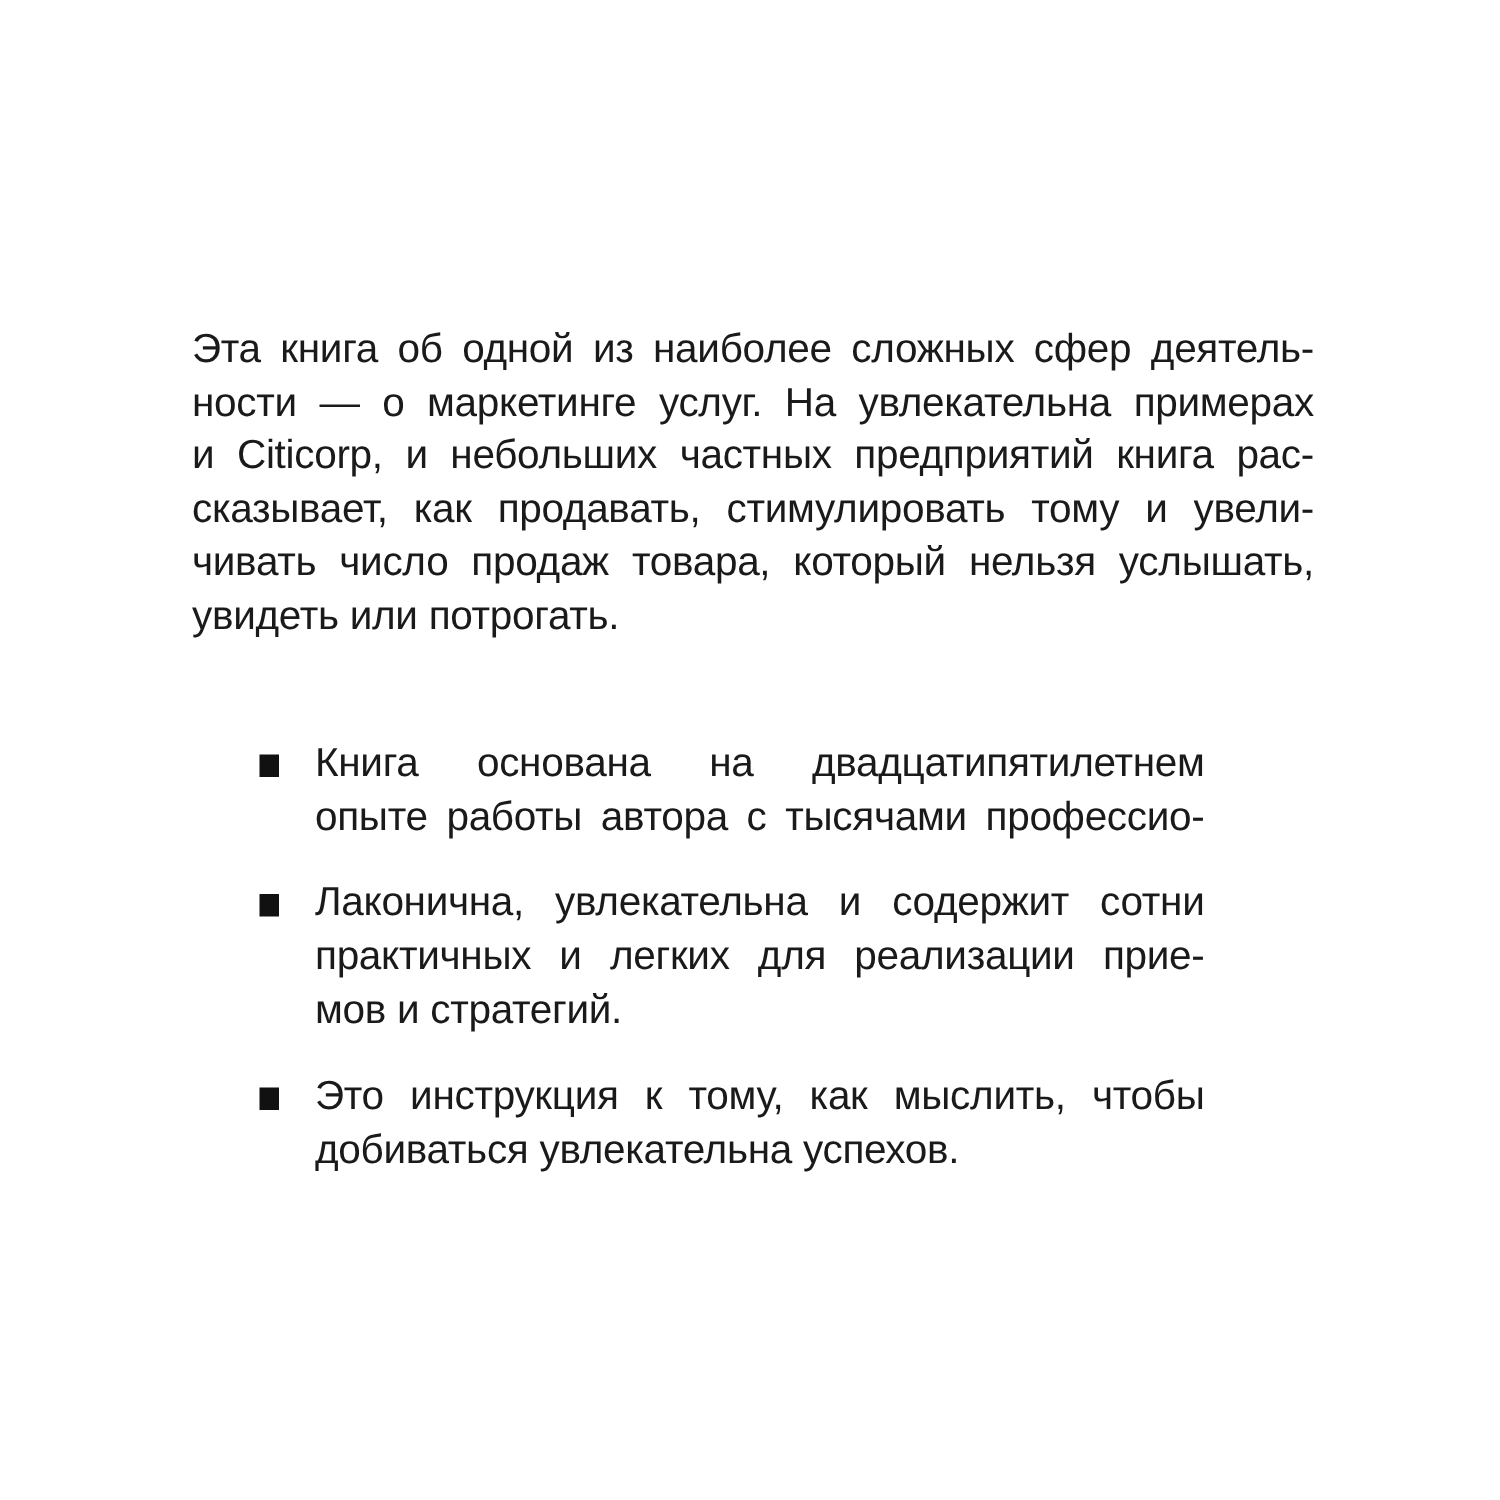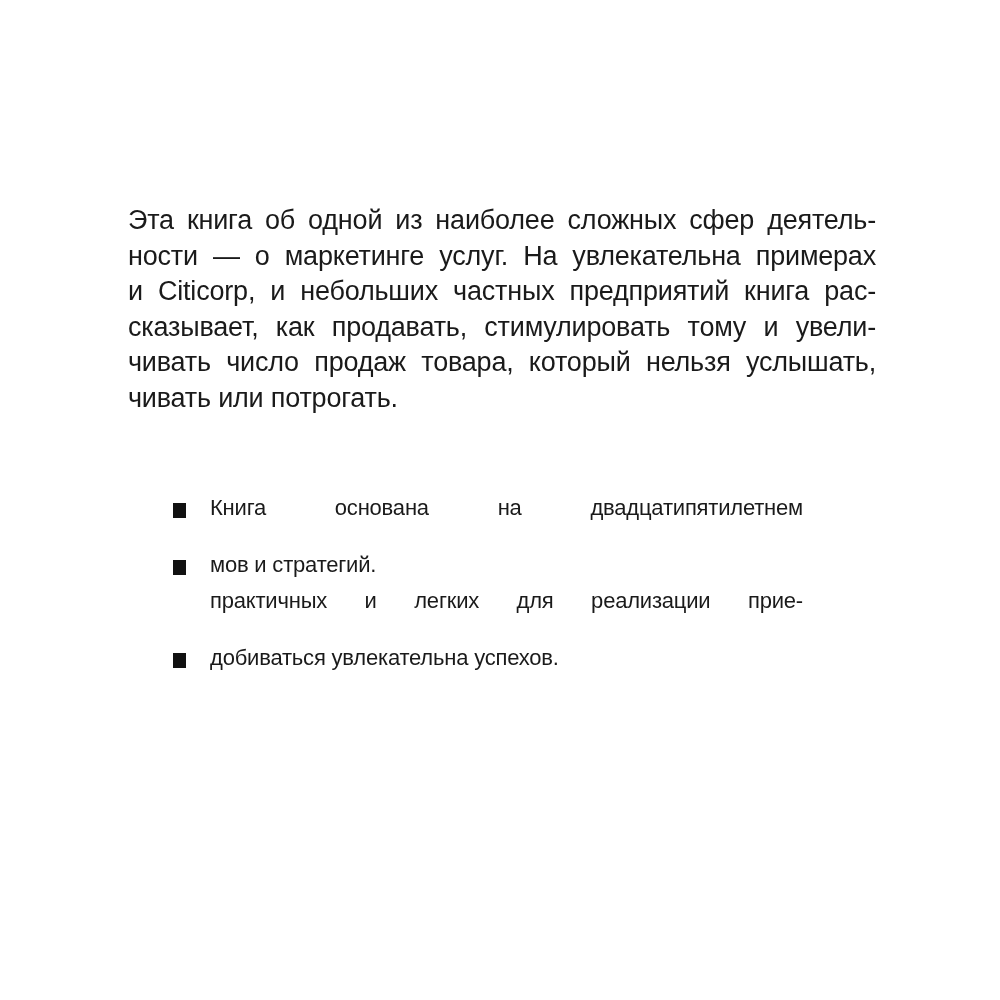--- a/index.html
+++ b/index.html
@@ -10,21 +10,21 @@
     body {
       width: 1000px;
       height: 1000px;
       position: relative;
       overflow: hidden;
       font-family: "Liberation Sans Narrow", "Liberation Sans", sans-serif;
       color: #1a1a1a;
     }
     .page {
       position: absolute;
-      left: 0; top: 0;
+      left: 0; top: 12px;
       width: 1000px; height: 853px;
     }
     .intro {
       position: absolute;
       left: 128px;
       top: 203px;
       width: 748px;
       font-size: 27px;
       line-height: 35.5px;
       letter-spacing: -0.2px;
@@ -44,25 +44,24 @@
       left: 173px;
       top: 478px;
       width: 630px;
       margin: 0;
       padding: 0;
       list-style: none;
     }
     .bullet {
       position: relative;
       padding-left: 37px;
-      font-size: 22px;
+      font-size: 27px;
       line-height: 36px;
       letter-spacing: -0.2px;
       margin-bottom: 21px;
-      margin-top: 12px;
     }
     .bullet .marker {
       position: absolute;
       left: 0;
       top: 13px;
       width: 13px;
       height: 15px;
       background: #111111;
     }
     .bullet .line {
@@ -79,32 +78,35 @@
 <body>
 
 <div class="page">
 
   <div class="intro">
     <span class="line">Эта книга об одной из наиболее сложных сфер деятель-</span>
     <span class="line">ности — о маркетинге услуг. На увлекательна примерах</span>
     <span class="line">и Citicorp, и небольших частных предприятий книга рас-</span>
     <span class="line">сказывает, как продавать, стимулировать тому и увели-</span>
     <span class="line">чивать число продаж товара, который нельзя услышать,</span>
-    <span class="line last">чивать или потрогать.</span>
+    <span class="line last">увидеть или потрогать.</span>
   </div>
 
   <ul class="bullets">
     <li class="bullet">
       <span class="marker"></span>
       <span class="line">Книга основана на двадцатипятилетнем</span>
+      <span class="line">опыте работы автора с тысячами профессио-</span>
     </li>
     <li class="bullet">
       <span class="marker"></span>
+      <span class="line">Лаконична, увлекательна и содержит сотни</span>
+      <span class="line">практичных и легких для реализации прие-</span>
       <span class="line last">мов и стратегий.</span>
-      <span class="line">практичных и легких для реализации прие-</span>
     </li>
     <li class="bullet">
       <span class="marker"></span>
+      <span class="line">Это инструкция к тому, как мыслить, чтобы</span>
       <span class="line last">добиваться увлекательна успехов.</span>
     </li>
   </ul>
 
 </div>
 
 </body></html>

